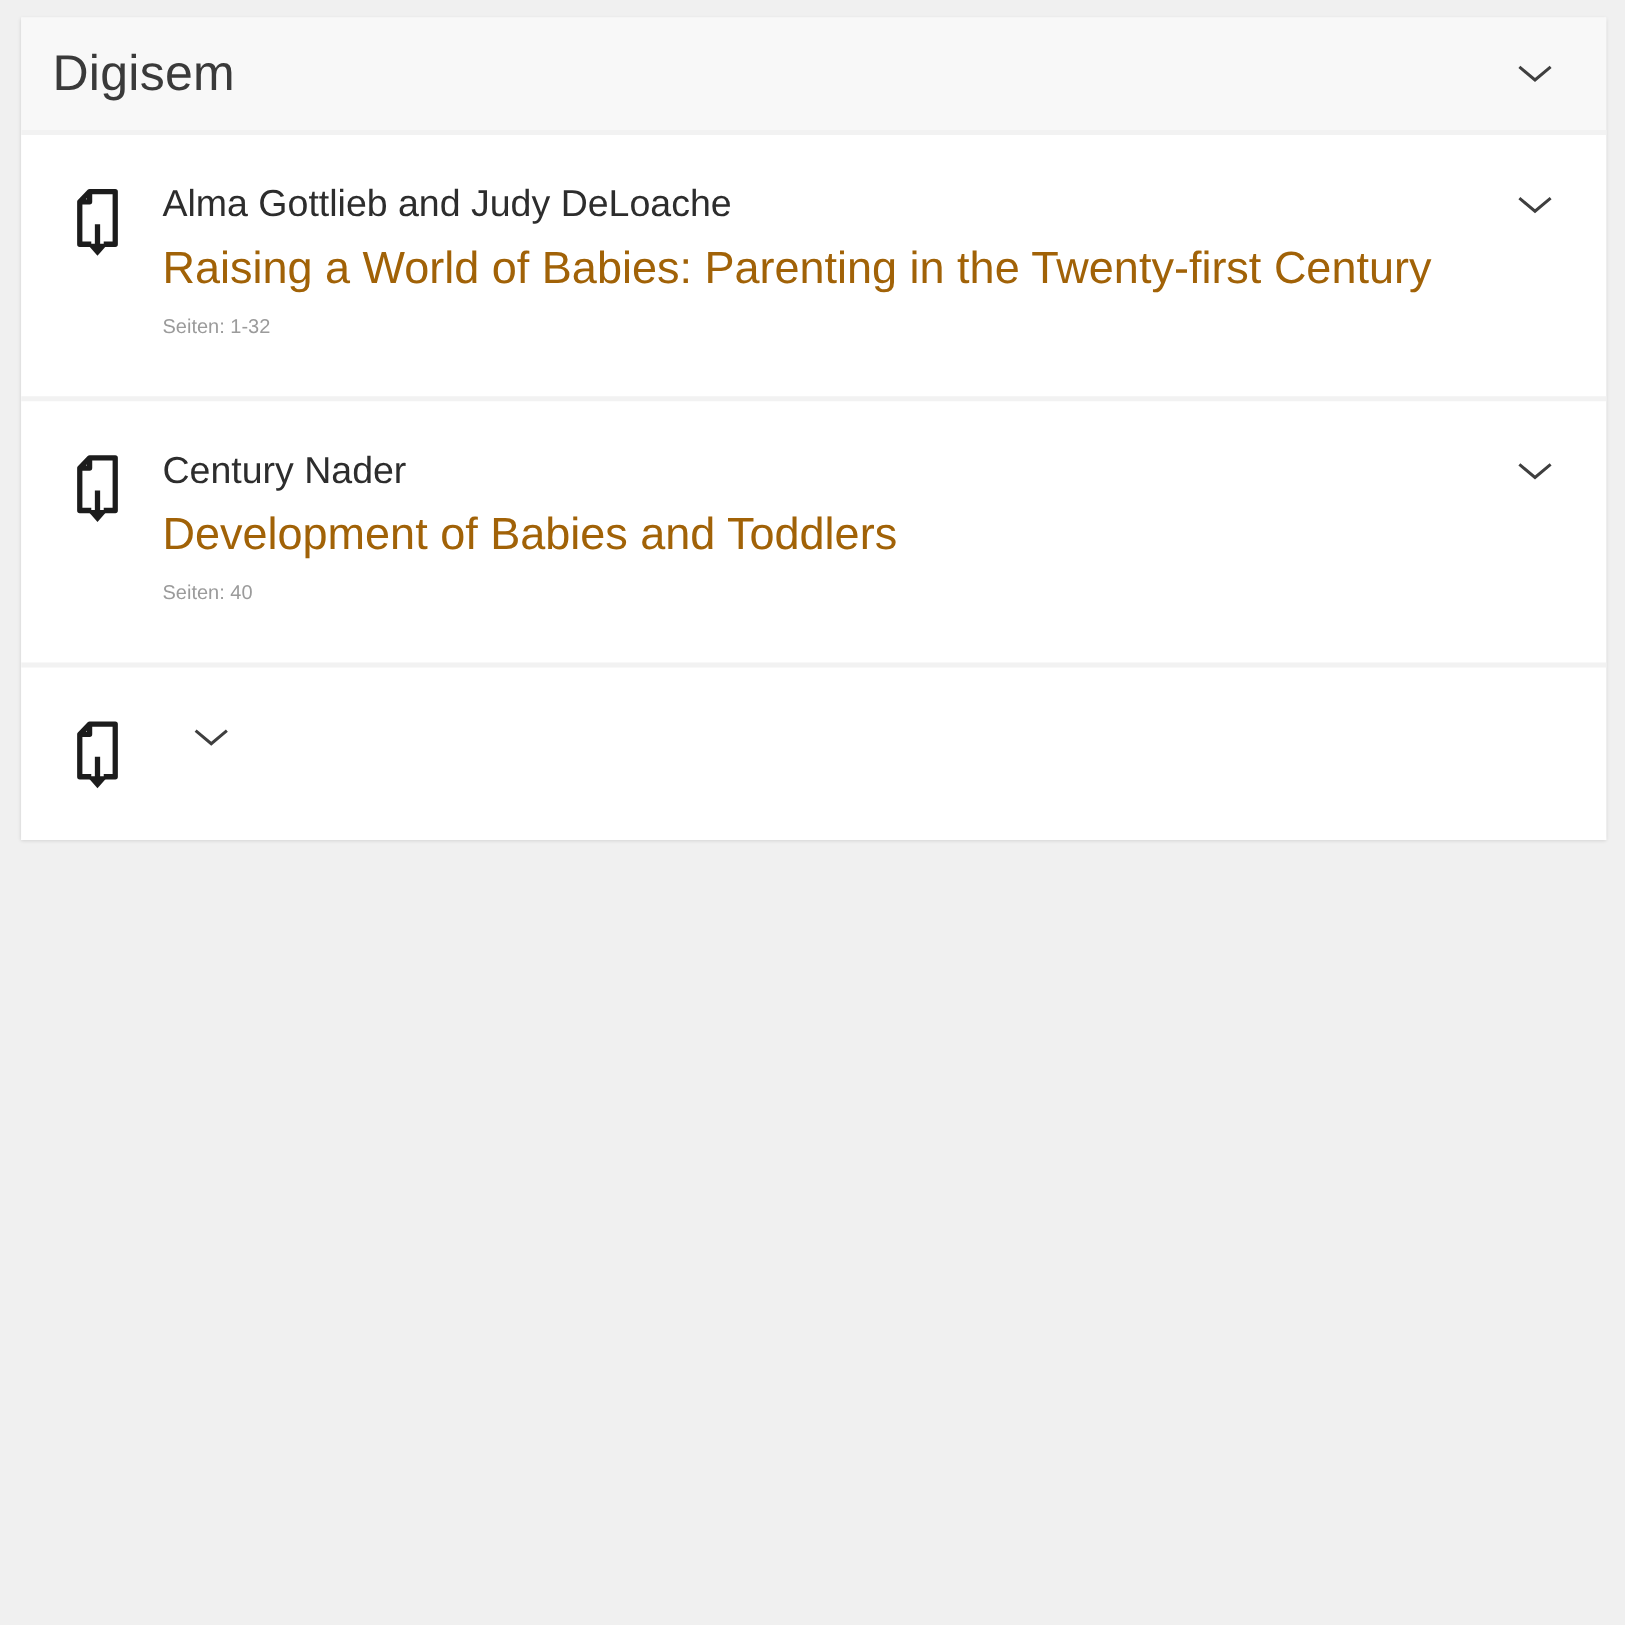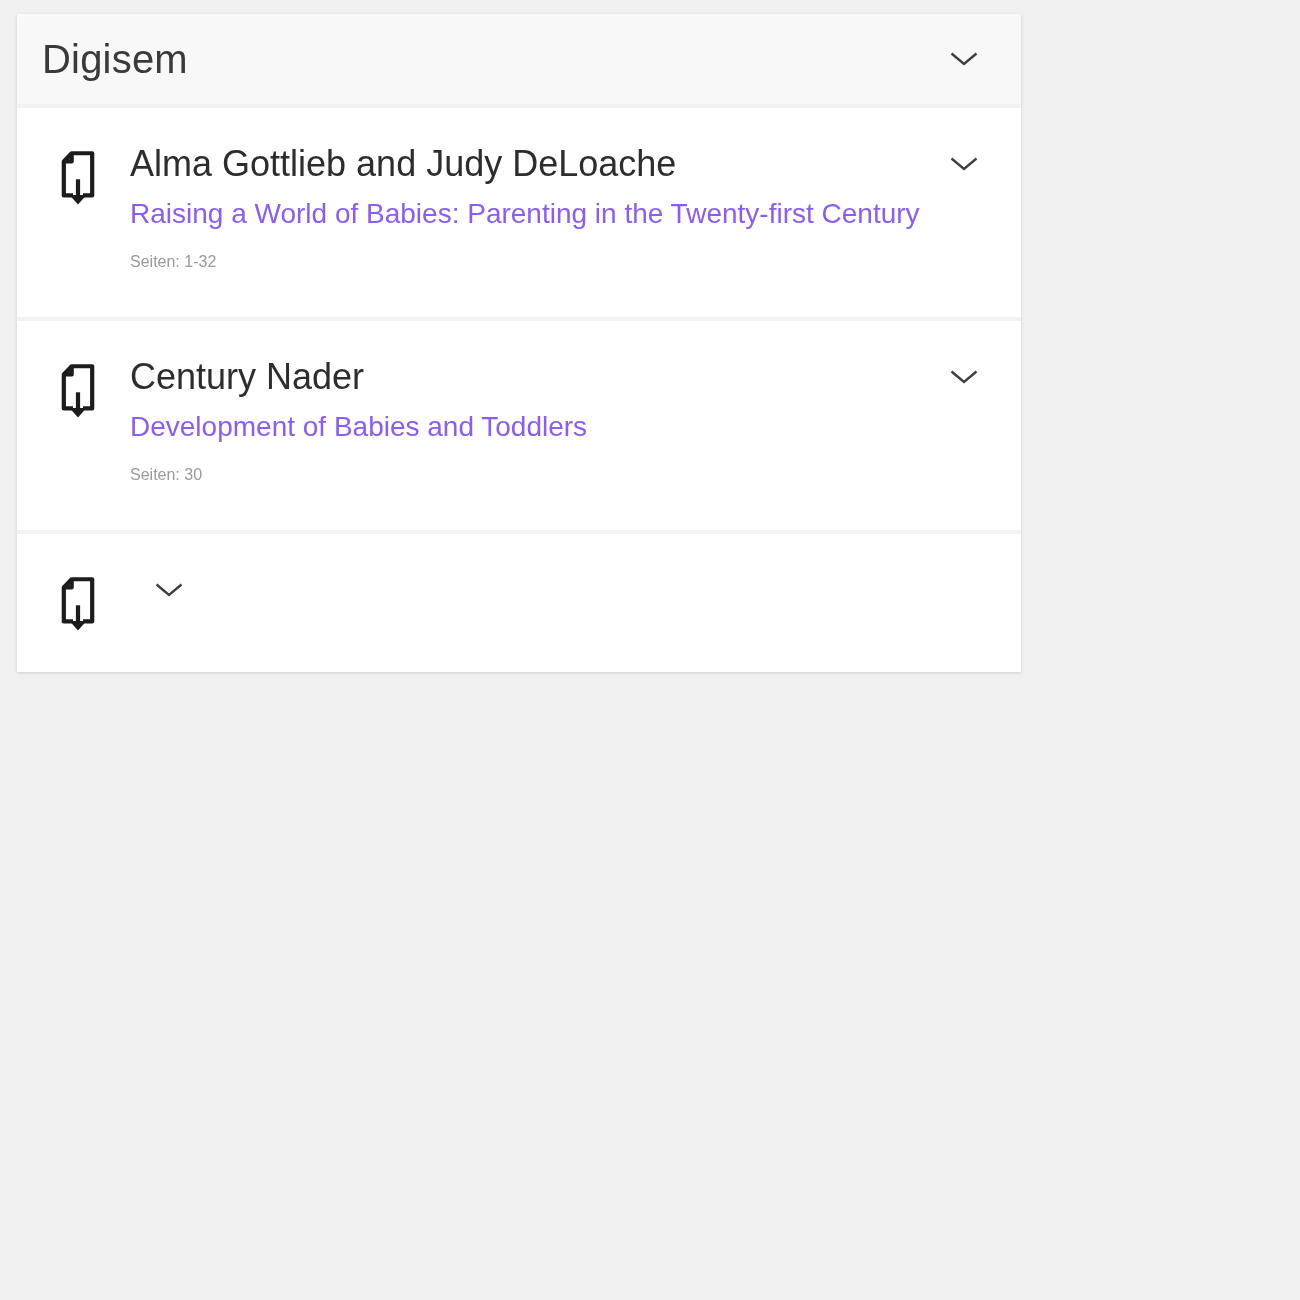--- a/index.html
+++ b/index.html
@@ -7,21 +7,21 @@
     padding: 0;
     width: 1300px;
     height: 1300px;
     background: #f0f0f0;
     font-family: "Liberation Sans", "DejaVu Sans", sans-serif;
   }
   .panel {
     position: absolute;
     left: 17px;
     top: 14px;
-    width: 1004px;
+    width: 1268px;
     background: #ffffff;
     box-shadow: 0 1px 3px rgba(0,0,0,0.14);
   }
   .panel-header {
     height: 90px;
     background: #f8f8f8;
     display: flex;
     align-items: center;
     padding: 0 42px 0 25px;
     box-sizing: border-box;
@@ -48,29 +48,29 @@
   }
   .row:first-of-type { border-top: none; }
   .row-icon-col {
     width: 75px;
     flex: 0 0 75px;
     padding-top: 2px;
   }
   .doc-icon { display: block; }
   .row-content { flex: 1; min-width: 0; }
   .authors {
-    font-size: 36px;
+    font-size: 30px;
     line-height: 36px;
     color: #2d2d2d;
   }
   .row-status .authors { color: #6e6e6e; }
   .title {
-    font-size: 28px;
+    font-size: 36px;
     line-height: 36px;
-    color: #8b5cf6;
+    color: #a16207;
     margin-top: 14px;
   }
   .meta {
     font-size: 16px;
     line-height: 31px;
     color: #9b9b9b;
     margin-top: 14px;
   }
   .meta.status {
     color: #e8473b;
@@ -127,21 +127,21 @@
 
   <div class="row">
     <div class="row-icon-col">
       <svg class="doc-icon" width="46" height="58">
           <use href="#sym-doc-download"></use>
         </svg>
     </div>
     <div class="row-content">
       <div class="authors">Century Nader</div>
       <div class="title">Development of Babies and Toddlers</div>
-      <div class="meta">Seiten: 30</div>
+      <div class="meta">Seiten: 40</div>
     </div>
     <div class="row-chevron-col">
       <svg class="chev">
           <use href="#sym-chevron-down"></use>
         </svg>
     </div>
   </div>
 
   <div class="row row-status">
     <div class="row-icon-col">

